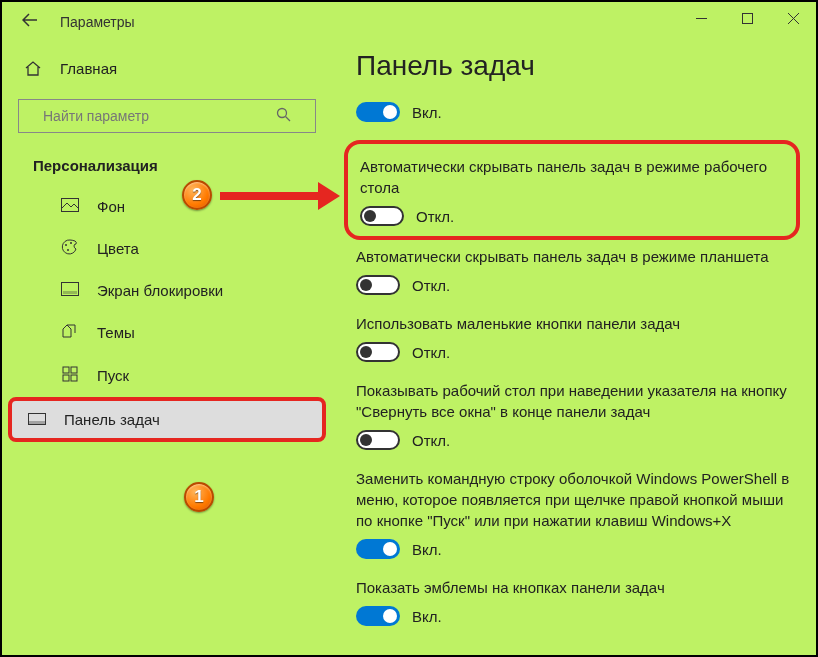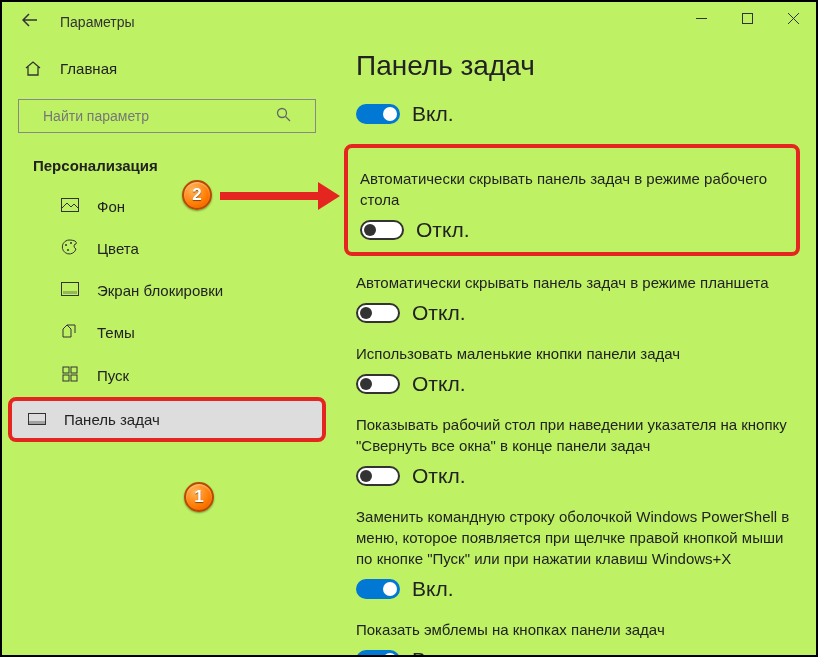--- a/index.html
+++ b/index.html
@@ -85,26 +85,26 @@
   .toggle.on { background: #0078d4; }
   .toggle.on::after {
     content: ""; position: absolute; right: 3px; top: 3px;
     width: 14px; height: 14px; border-radius: 50%; background: #fff;
   }
   .toggle.off { background: #fff; border: 2px solid #333; width: 44px; height: 20px; }
   .toggle.off::after {
     content: ""; position: absolute; left: 2px; top: 2px;
     width: 12px; height: 12px; border-radius: 50%; background: #333;
   }
-  .toggle-text { font-size: 21px; color: #222; }
+  .toggle-text { font-size: 15px; color: #222; }
   .highlight-box {
     border: 4px solid #e52620;
-    border-radius: 8px;
-    padding: 20px 12px 10px 12px;
-    margin: 0 -8px 16px -12px;
+    border-radius: 16px;
+    padding: 12px 12px 10px 12px;
+    margin: 0 -8px 6px -12px;
   }
   .badge {
     width: 30px; height: 30px; border-radius: 50%;
     background: radial-gradient(circle at 35% 30%, #ffb65c, #ff7a00 60%, #d85900);
     color: #fff; font-weight: 700; font-size: 17px;
     display: flex; align-items: center; justify-content: center;
     border: 2px solid #b84a00;
     box-shadow: 0 1px 2px rgba(0,0,0,.4), inset 0 1px 2px rgba(255,255,255,.5);
     position: absolute;
     text-shadow: 0 1px 1px rgba(0,0,0,.5);

